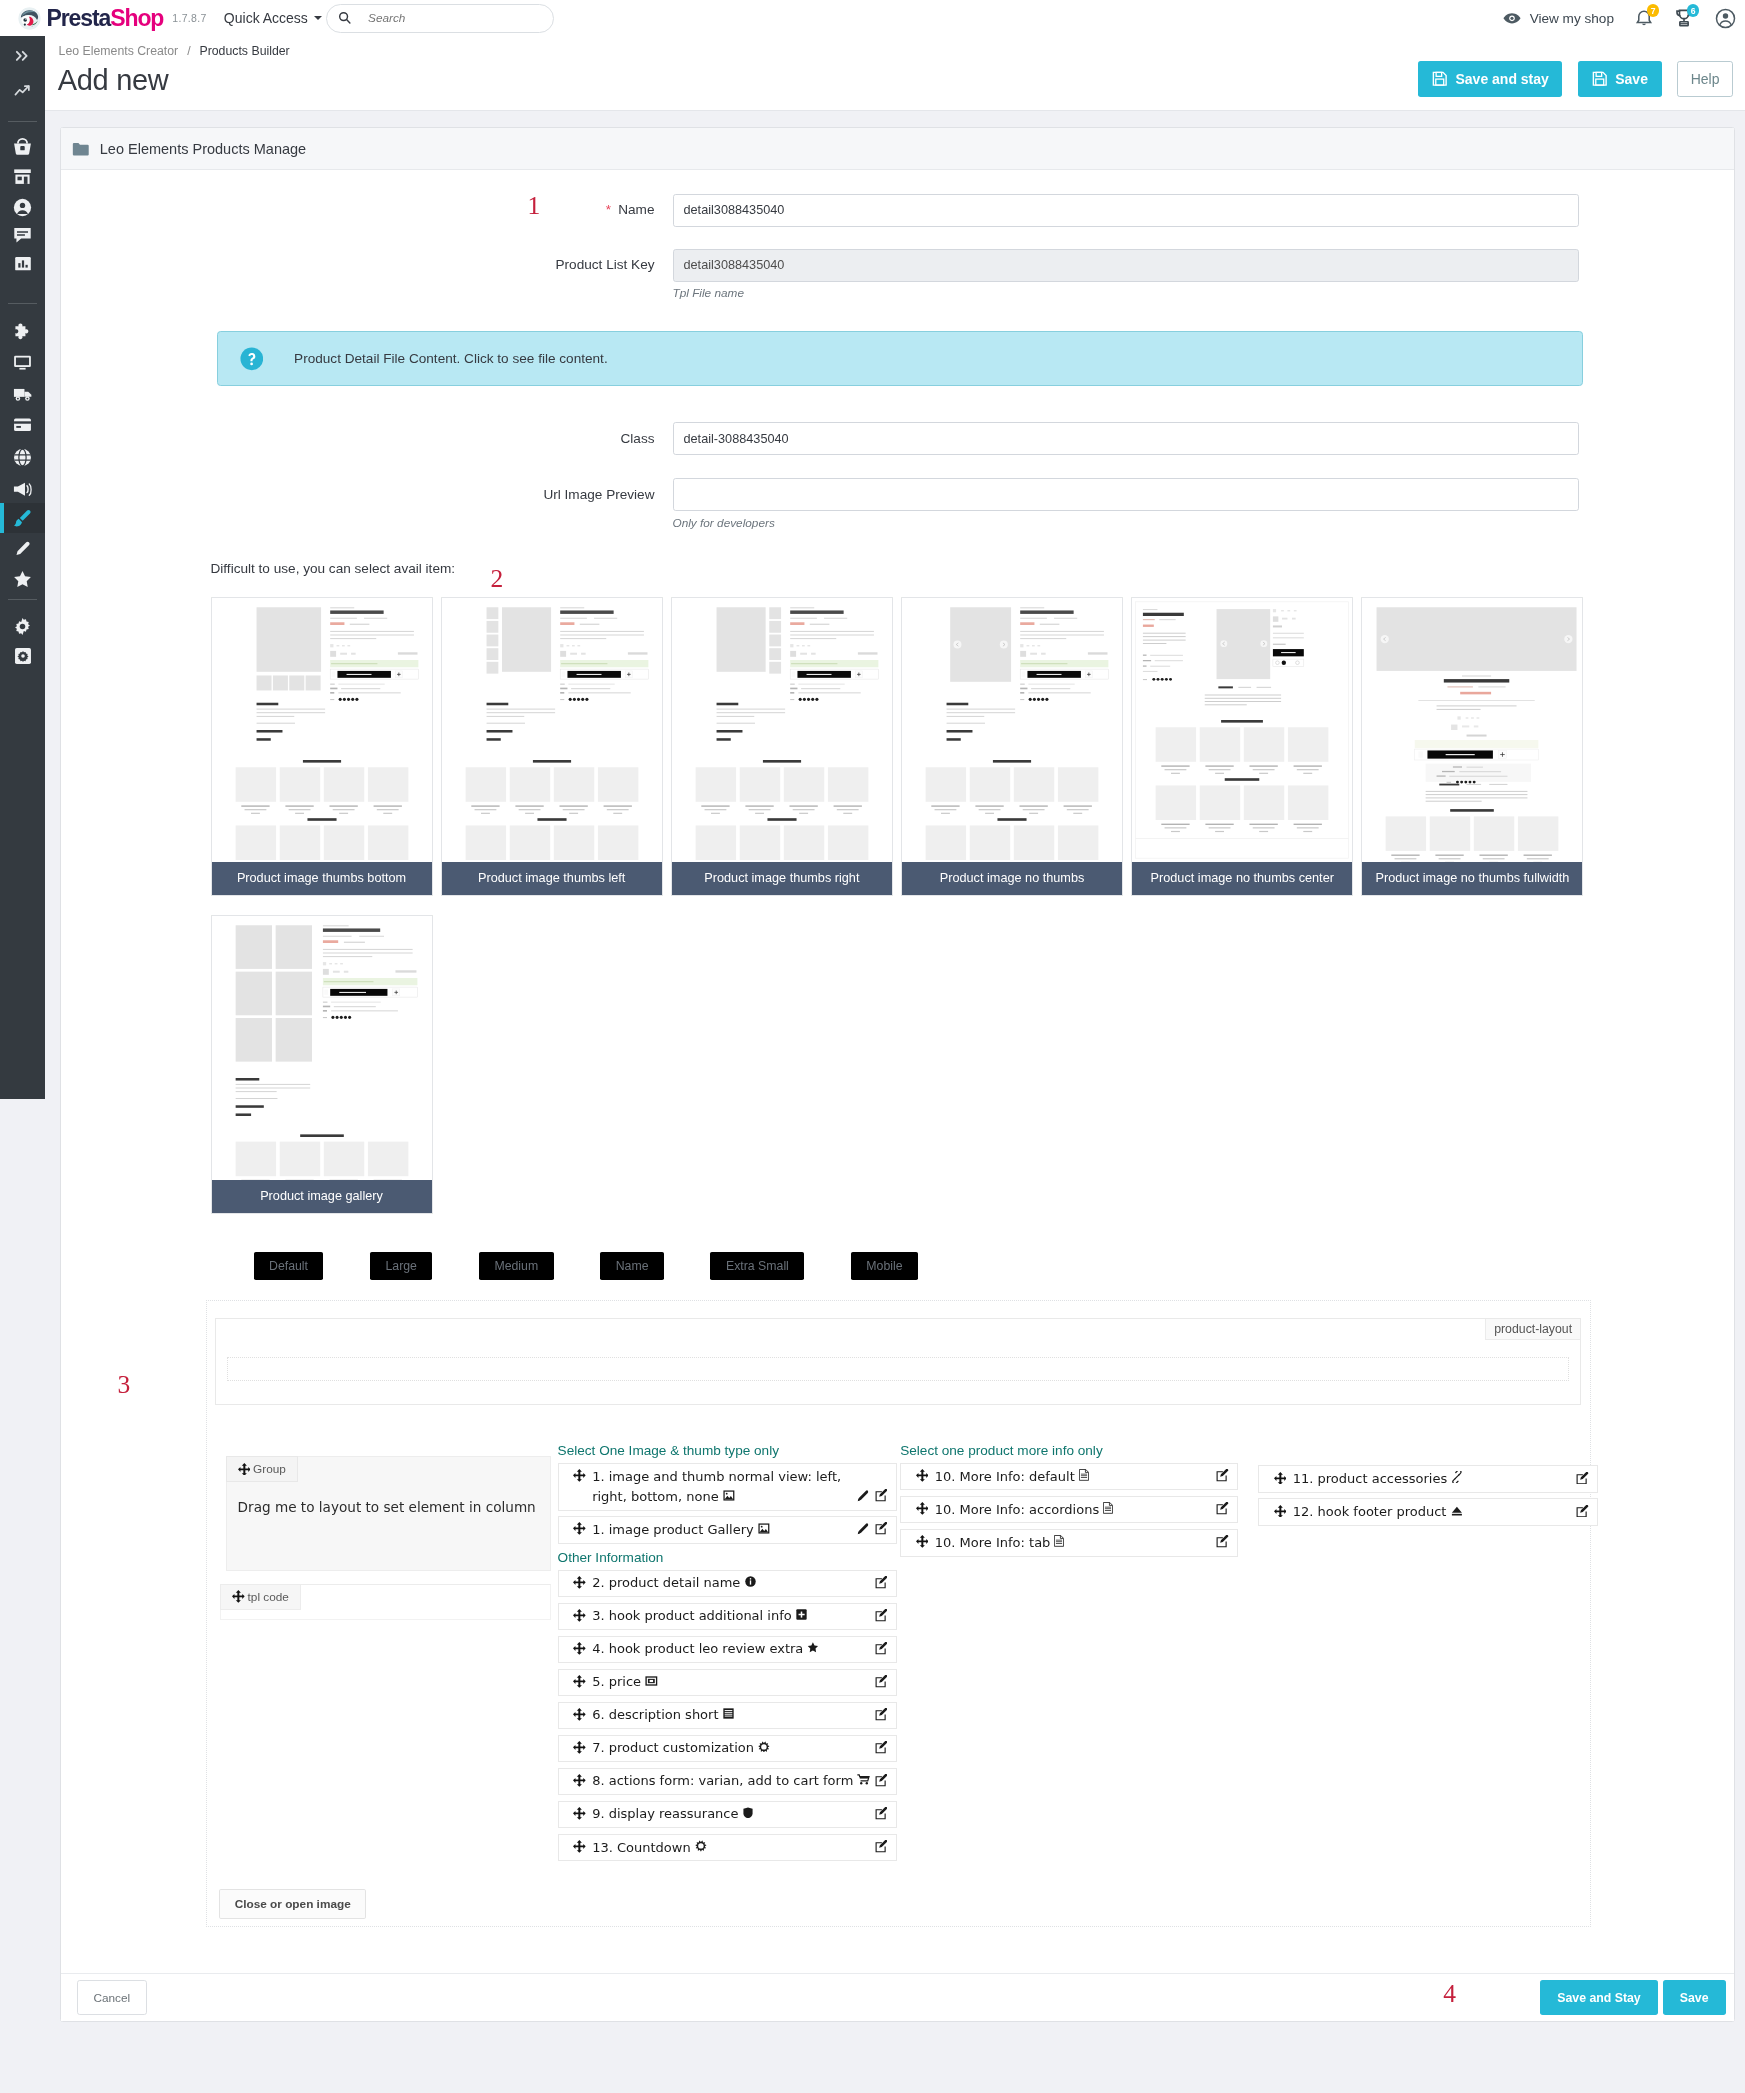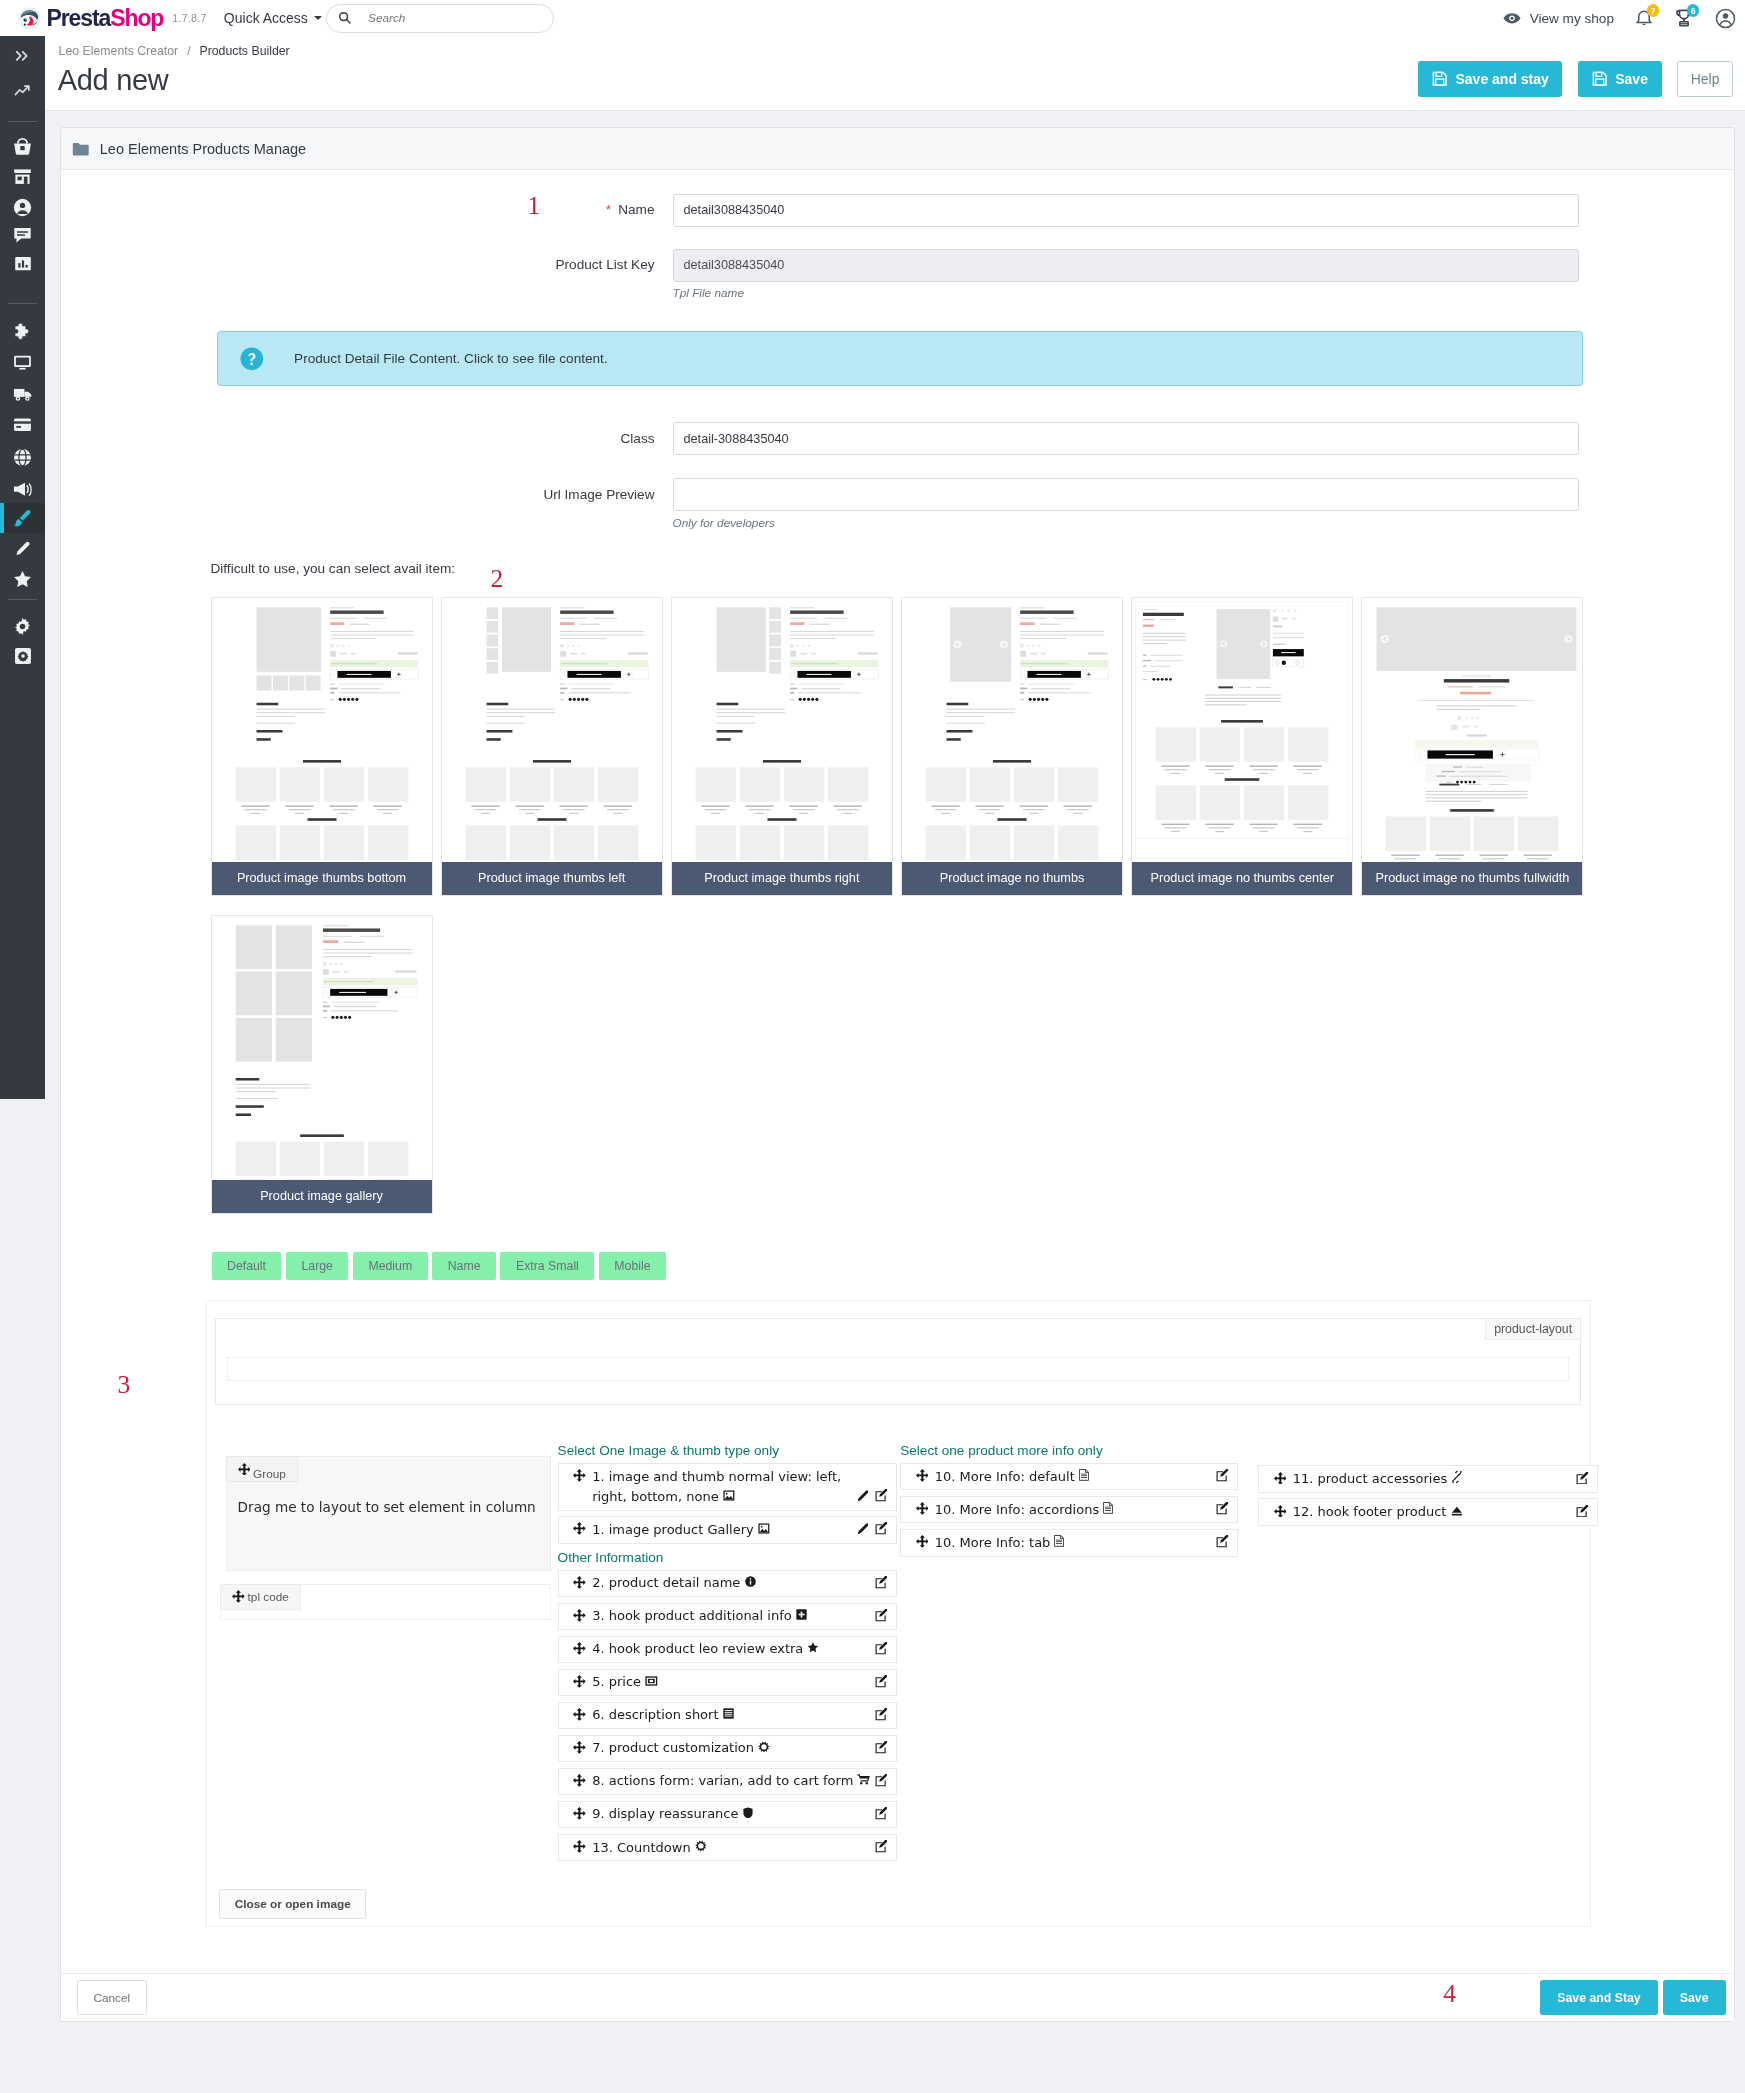--- a/index.html
+++ b/index.html
@@ -67,32 +67,32 @@
 
 .avail-title{margin:31px 0 0 150px;font-size:13.6px;color:#363a41;}
 .thumbs{margin:21px 0 0 150px;display:flex;flex-wrap:wrap;column-gap:8.2px;row-gap:19px;width:1400px;}
 .thumb{width:222px;border:0.9px solid #e3e5e8;background:#84cc16;cursor:pointer;border-radius:0.9px;}
 .thumb .pv{height:264px;overflow:hidden;background:#fff;position:relative;}
 .thumb .cap{height:33px;background:#4b5a72;color:#fff;font-size:12.7px;display:flex;align-items:center;justify-content:center;padding:0 5.5px;white-space:nowrap;}
 .thumb.tall .pv{height:264px;}
 
 
 .sizebtns{margin:38px 0 0 151px;display:flex;gap:4.5px;}
-.sizebtn{background:#86efac;color:#6a7179;font-size:12.3px;font-weight:400;padding:0 15.5px;height:28px;display:flex;align-items:center;border-radius:1.8px;cursor:pointer;}
+.sizebtn{background:#000000;color:#6a7179;font-size:12.3px;font-weight:400;padding:0 15.5px;height:28px;display:flex;align-items:center;border-radius:1.8px;cursor:pointer;margin-left:42px;}
 
 
 .builder{margin:20px 0 46px 145px;width:1385px;border:0.9px dotted #dfe1e4;background:#fff;padding:17.3px 8.2px 7.3px 8.2px;position:relative;}
 .layout-box{border:0.9px solid #e9e9e9;padding:11px;position:relative;min-height:87px;}
 .layout-tag{position:absolute;right:0;top:0;background:#f9f9f9;border-left:0.9px solid #ebebeb;border-bottom:0.9px solid #ebebeb;font-size:12.3px;color:#555;padding:2.7px 8.2px;}
 .layout-row{border:0.9px dotted #e0e0e0;height:23.6px;margin-top:27px;}
 
 .panes{display:flex;margin-top:38px;padding-left:0.9px;gap:0;align-items:flex-start;position:relative;}
 .pane-a{width:331px;flex:0 0 auto;position:relative;}
 .group-box{border:0.9px solid #ededed;background:#f7f7f7;height:115px;position:relative;margin:12.7px 0 0 10px;width:325px;}
-.group-tag{position:absolute;left:-0.9px;top:-0.9px;background:#f4f4f4;border:0.9px solid #e8e8e8;font-size:11.8px;color:#5a5a5a;padding:0 11px 0 11px;display:flex;align-items:flex-end;gap:2.7px;height:26px;}
+.group-tag{position:absolute;left:-0.9px;top:-0.9px;background:#f4f4f4;border:0.9px solid #e8e8e8;font-size:11.8px;color:#5a5a5a;padding:0 11px 0 11px;display:flex;align-items:center;gap:2.7px;height:26px;}
 .group-txt{position:absolute;left:11px;top:42px;font-size:13.6px;color:#2b2b2b;font-family:"DejaVu Sans",sans-serif;}
 .group-tag .arrows,.tpl-tag .arrows{margin-right:0;margin-top:0;align-self:center}
 .tplcode{margin:12.7px 0 0 4.5px;border:0.9px solid #f2f2f2;border-top-color:#ececec;height:36px;position:relative;width:331px;background:#fff;}
 .tpl-tag{position:absolute;left:-0.9px;top:-0.9px;background:#f6f6f6;border:0.9px solid #ececec;font-size:11.8px;color:#5a5a5a;padding:0 11px 0 11px;display:flex;align-items:center;gap:2.7px;height:26px;}
 .pane-b{width:339px;flex:0 0 auto;margin-left:11px;}
 .pane-c{width:338px;flex:0 0 auto;margin-left:3.6px;}
 .pane-d{width:340px;flex:0 0 auto;margin-left:20px;}
 .pane-h{font-size:13.6px;color:#0f766e;margin-bottom:2.7px;line-height:1.25;}
 .el-item{border:0.9px solid #e8e8e8;background:#fff;min-height:26px;display:flex;align-items:center;padding:2.7px 7.3px 2.7px 14.5px;font-size:13px;color:#1b1b1b;margin-bottom:5.5px;position:relative;cursor:move;font-family:"DejaVu Sans",sans-serif;}
 .el-item .lbl{flex:1;line-height:1.55;padding-right:18px;}

